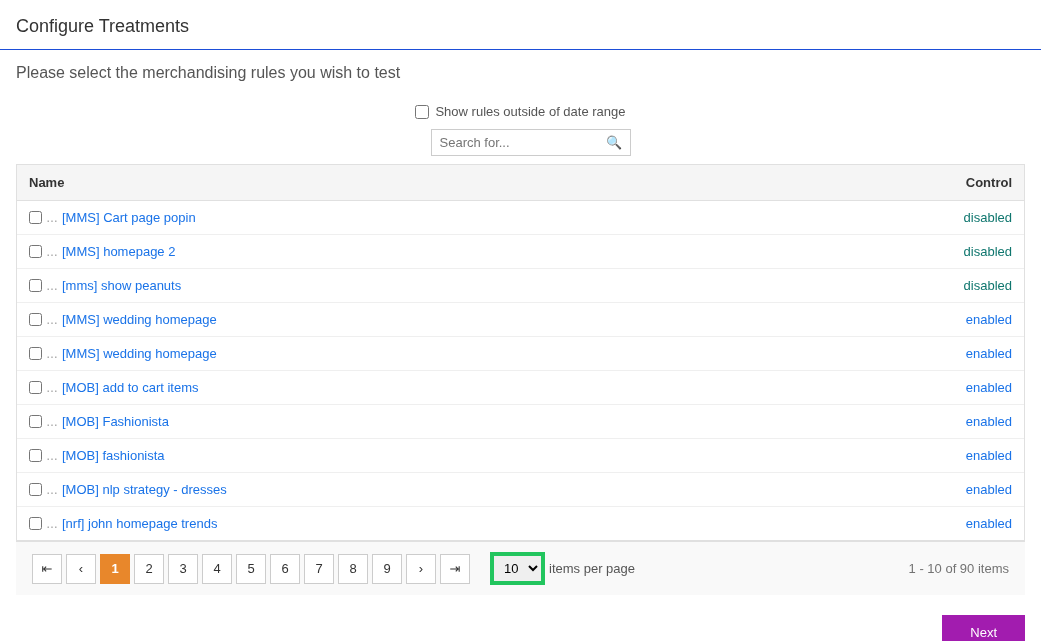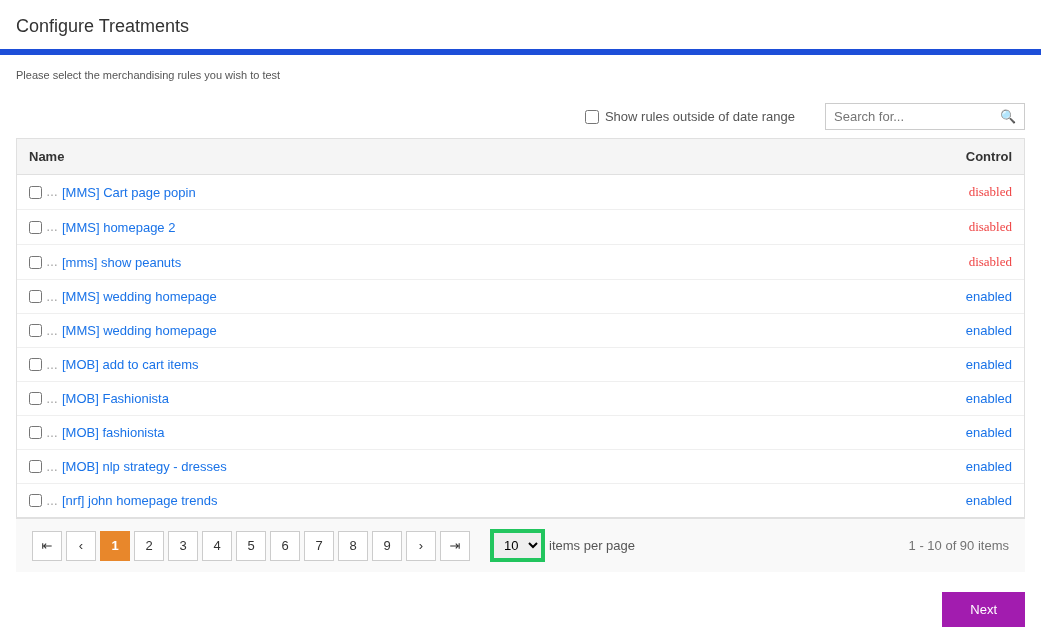--- a/index.html
+++ b/index.html
@@ -3,35 +3,36 @@
   <meta charset="utf-8">
   <style>
     * { box-sizing: border-box; margin: 0; padding: 0; }
     body { font-family: Arial, sans-serif; font-size: 14px; color: #333; background: #fff; width: 1041px; min-height: 641px; position: relative; }
 
     .page-title {
       font-size: 18px;
       font-weight: normal;
       color: #333;
       padding: 16px 16px 12px 16px;
-      border-bottom: 6px solid #1d4ed8;
+      border-bottom: 1px solid #1d4ed8;
     }
 
     .subtitle {
       padding: 14px 16px;
-      font-size: 11px;
+      font-size: 16px;
       color: #555;
     }
 
     .toolbar {
       display: flex;
       align-items: center;
       justify-content: flex-end;
       padding: 8px 16px;
       gap: 10px;
+      flex-direction: column;
     }
 
     .show-rules-label {
       display: flex;
       align-items: center;
       gap: 6px;
       font-size: 13px;
       color: #555;
       cursor: pointer;
     }
@@ -135,22 +136,21 @@
       font-size: 13px;
       cursor: pointer;
     }
 
     .control-cell {
       text-align: right;
       font-size: 13px;
     }
 
     .status-disabled {
-      color: #ef4444;
-      font-family: Liberation Serif, serif;
+      color: #0f766e;
     }
 
     .status-enabled {
       color: #1a73e8;
     }
 
     .pagination-bar {
       display: flex;
       align-items: center;
       padding: 10px 16px;

